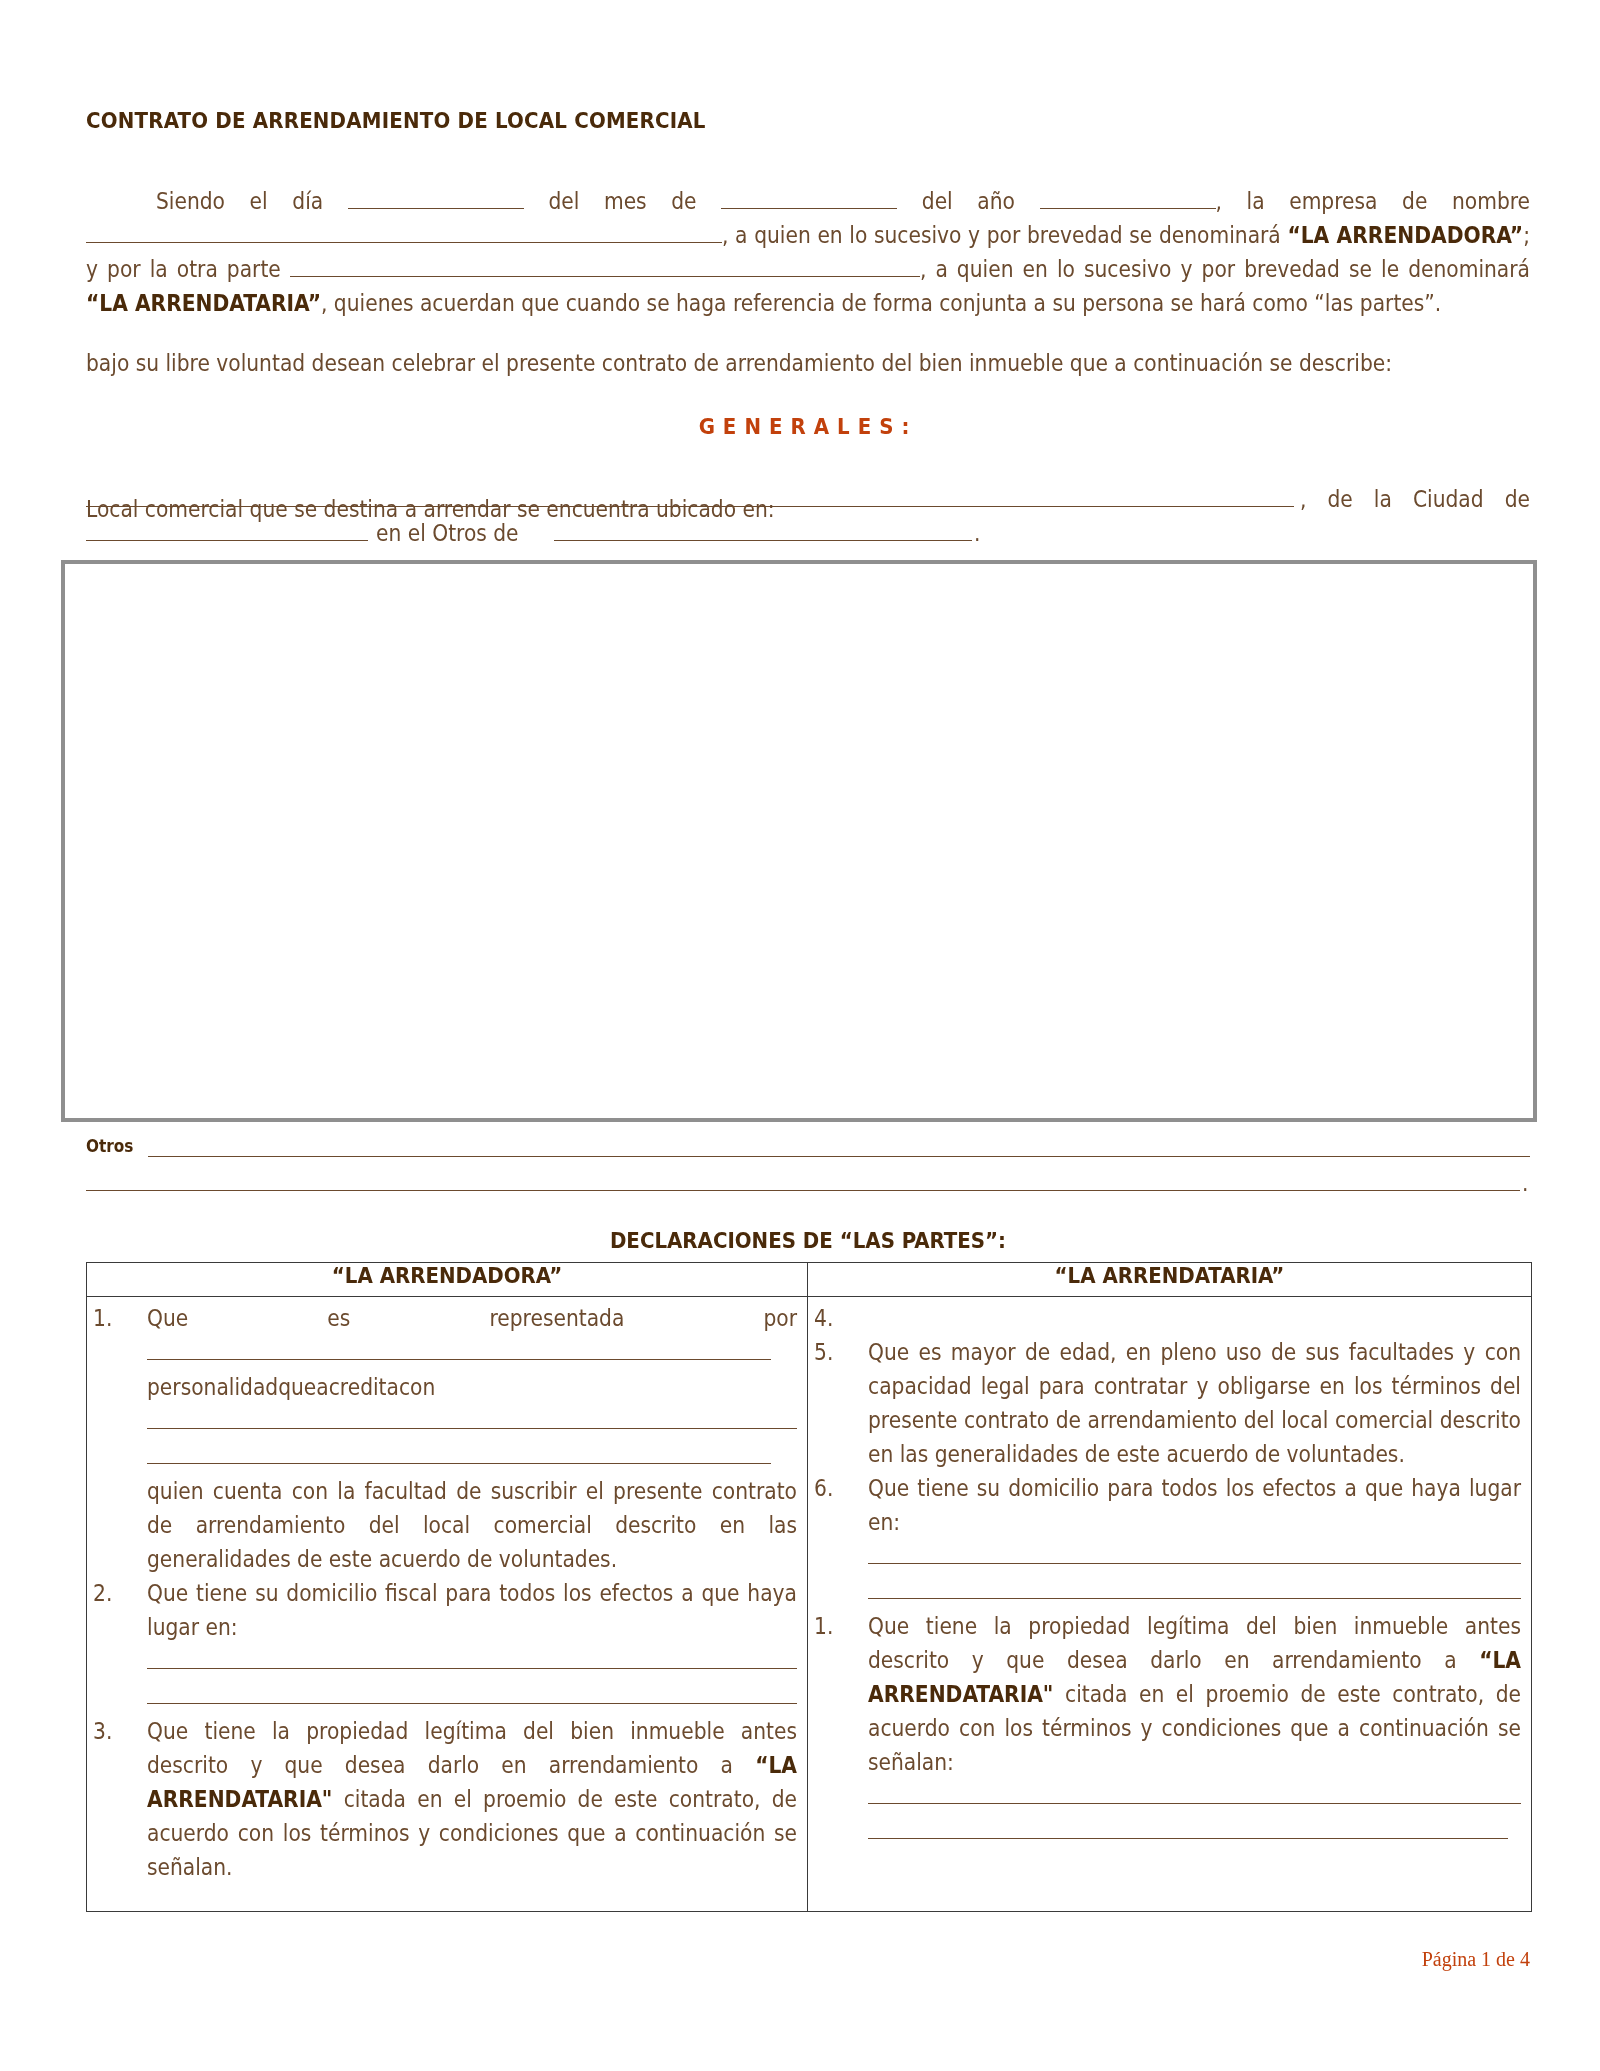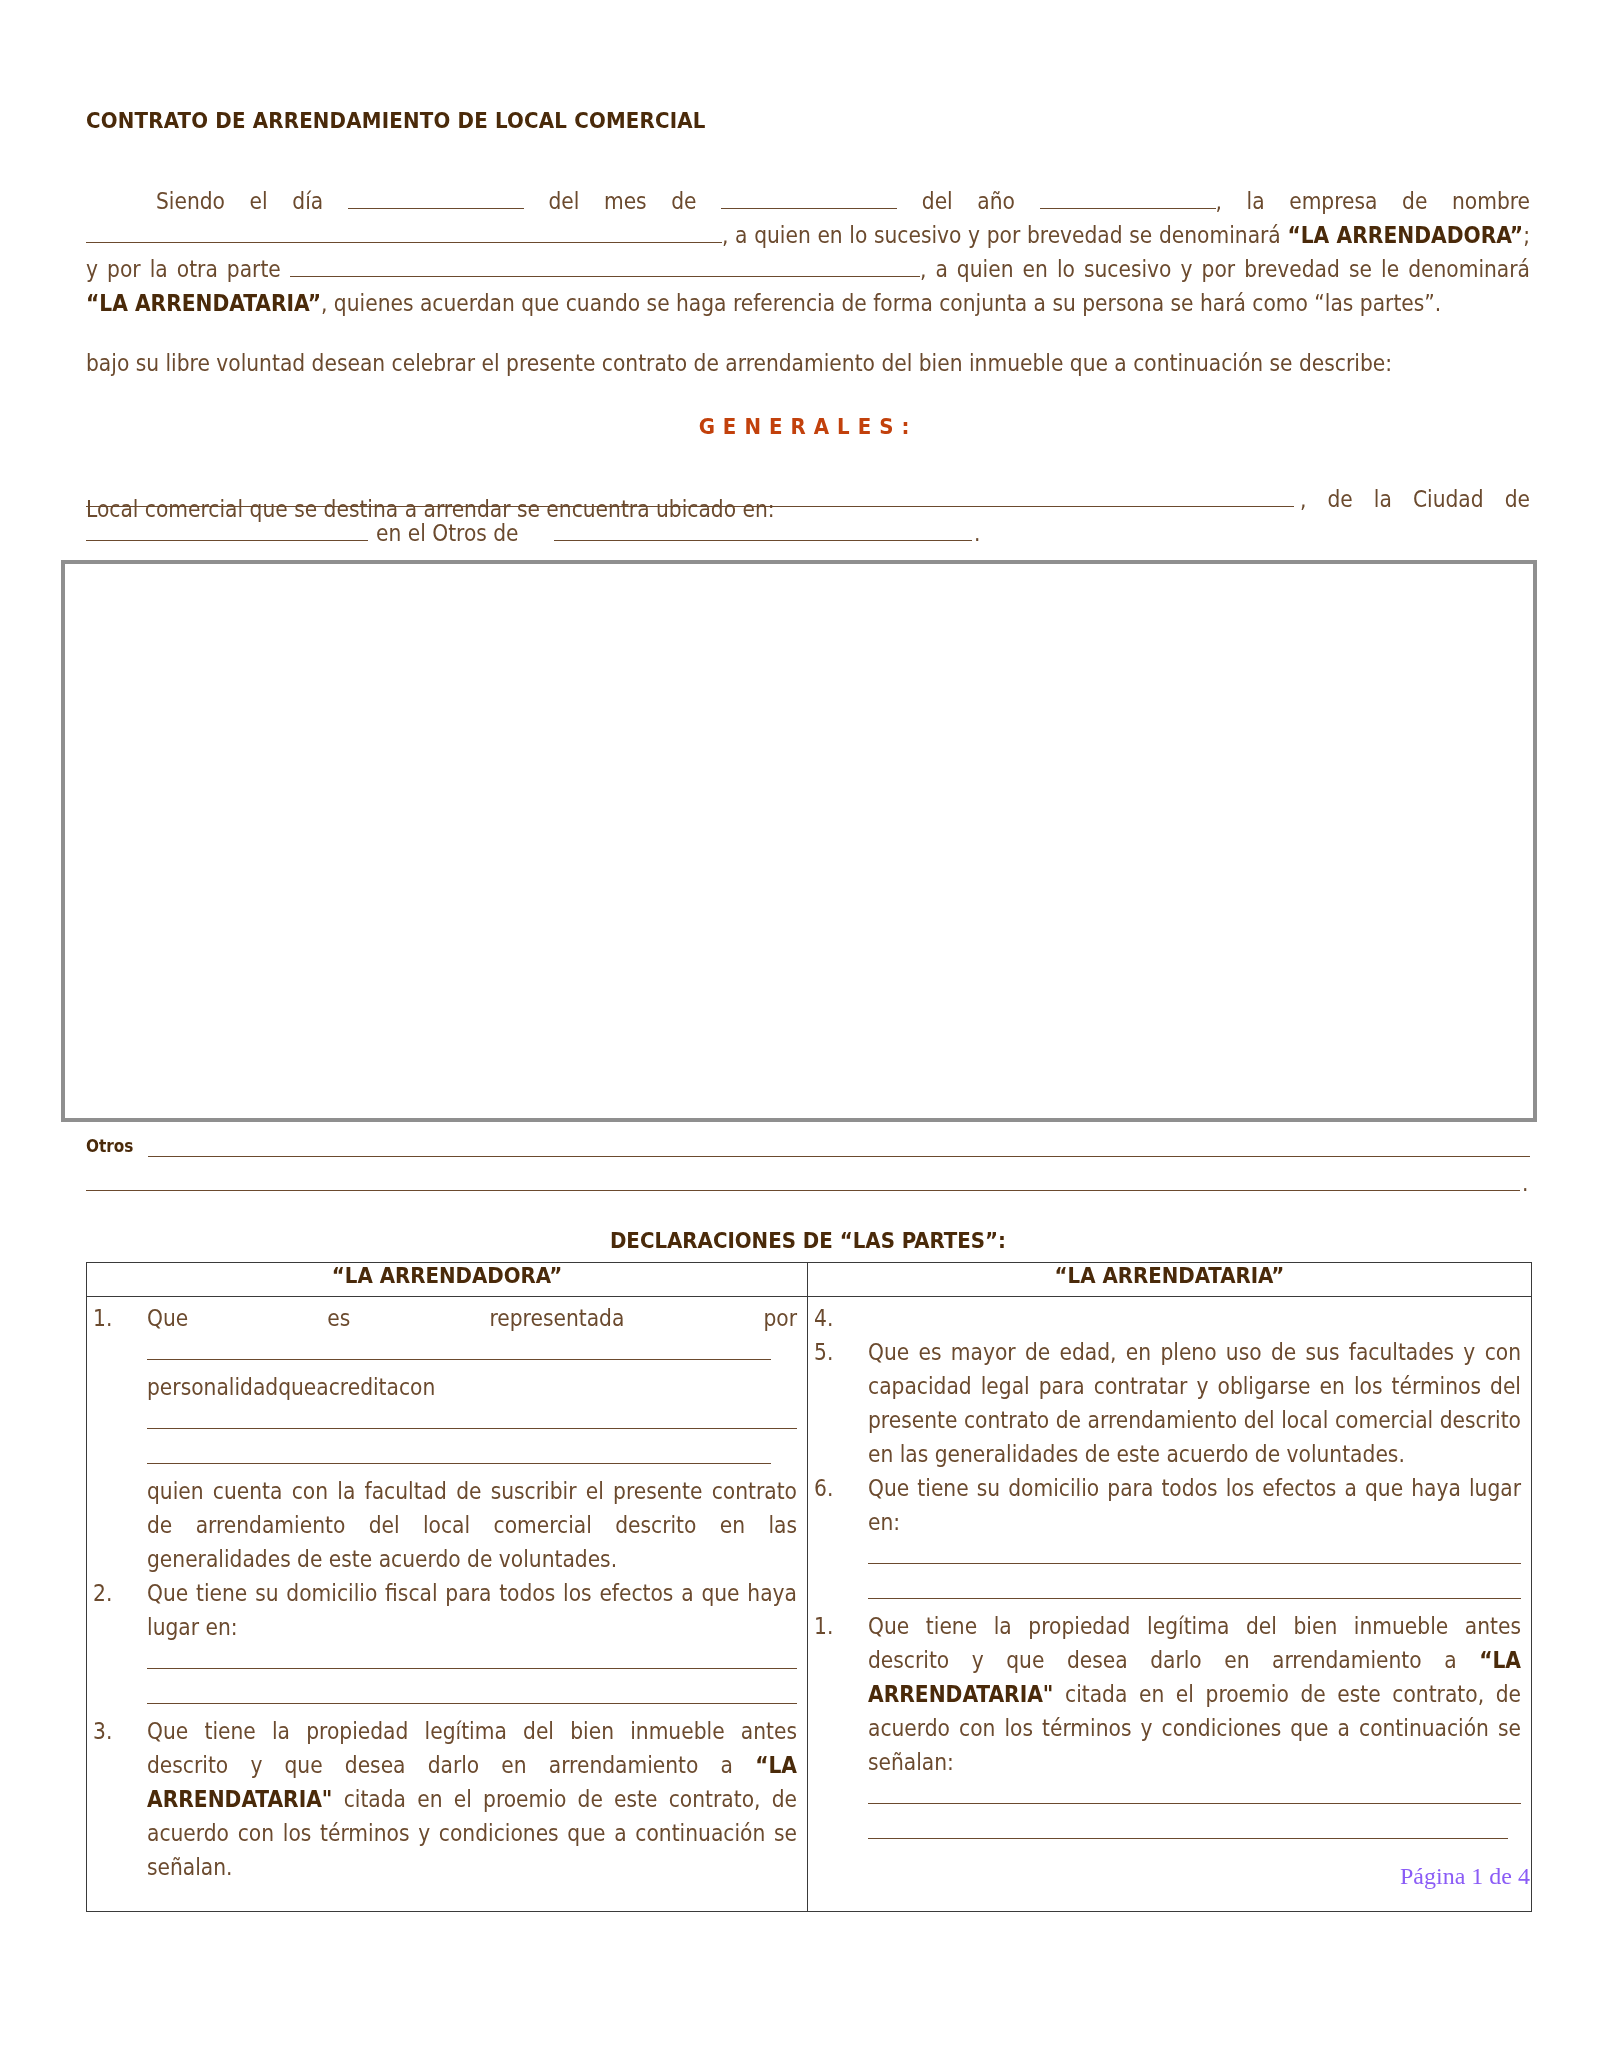--- a/index.html
+++ b/index.html
@@ -49,22 +49,22 @@
   table.decl th {
     height: 33px; font-weight: bold; font-size: 22px; color: #4a2a0a;
     text-align: center; padding: 0;
   }
   table.decl td { padding: 4px 10px 0 6px; font-size: 22.5px; line-height: 34px; }
   .item { display: flex; }
   .num { width: 54px; flex: none; }
   .txt { flex: 1; text-align: justify; }
   .fill { display: block; border-bottom: 1.5px solid #6b4a2e; height: 24px; margin-bottom: 10px; }
   .footer {
-    position: absolute; right: 70px; top: 1863px;
-    font-family: "Liberation Serif", serif; font-size: 24px; color: #8b5cf6;
+    position: absolute; right: 70px; top: 1948px;
+    font-family: "Liberation Serif", serif; font-size: 20px; color: #c2410c;
   }
 </style>
 </head>
 <body>
 
 <div class="page">
 
   <div class="title">CONTRATO DE ARRENDAMIENTO DE LOCAL COMERCIAL</div>
 
   <div class="para" style="top:176px;margin-top:8px;">

